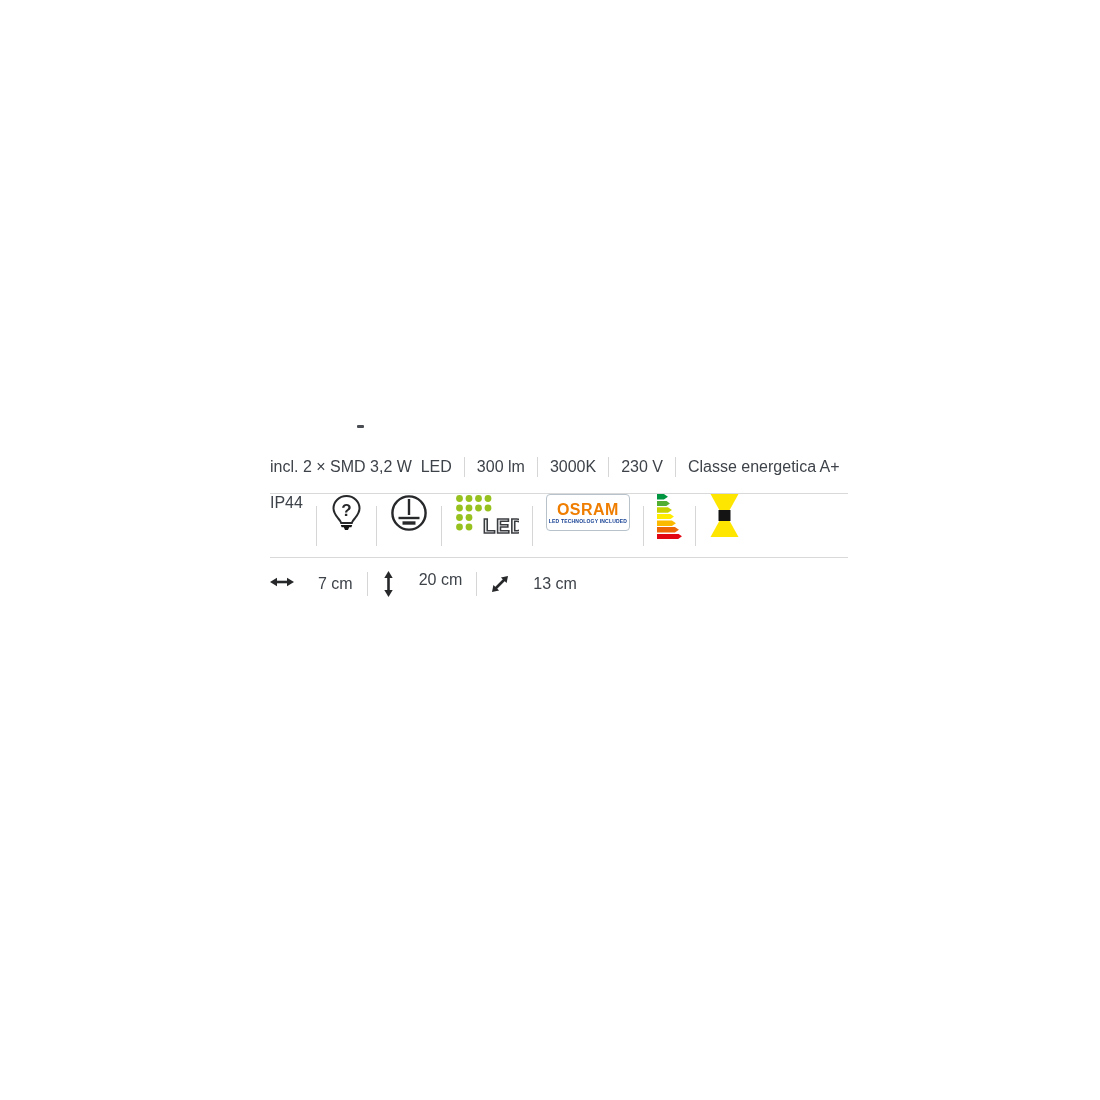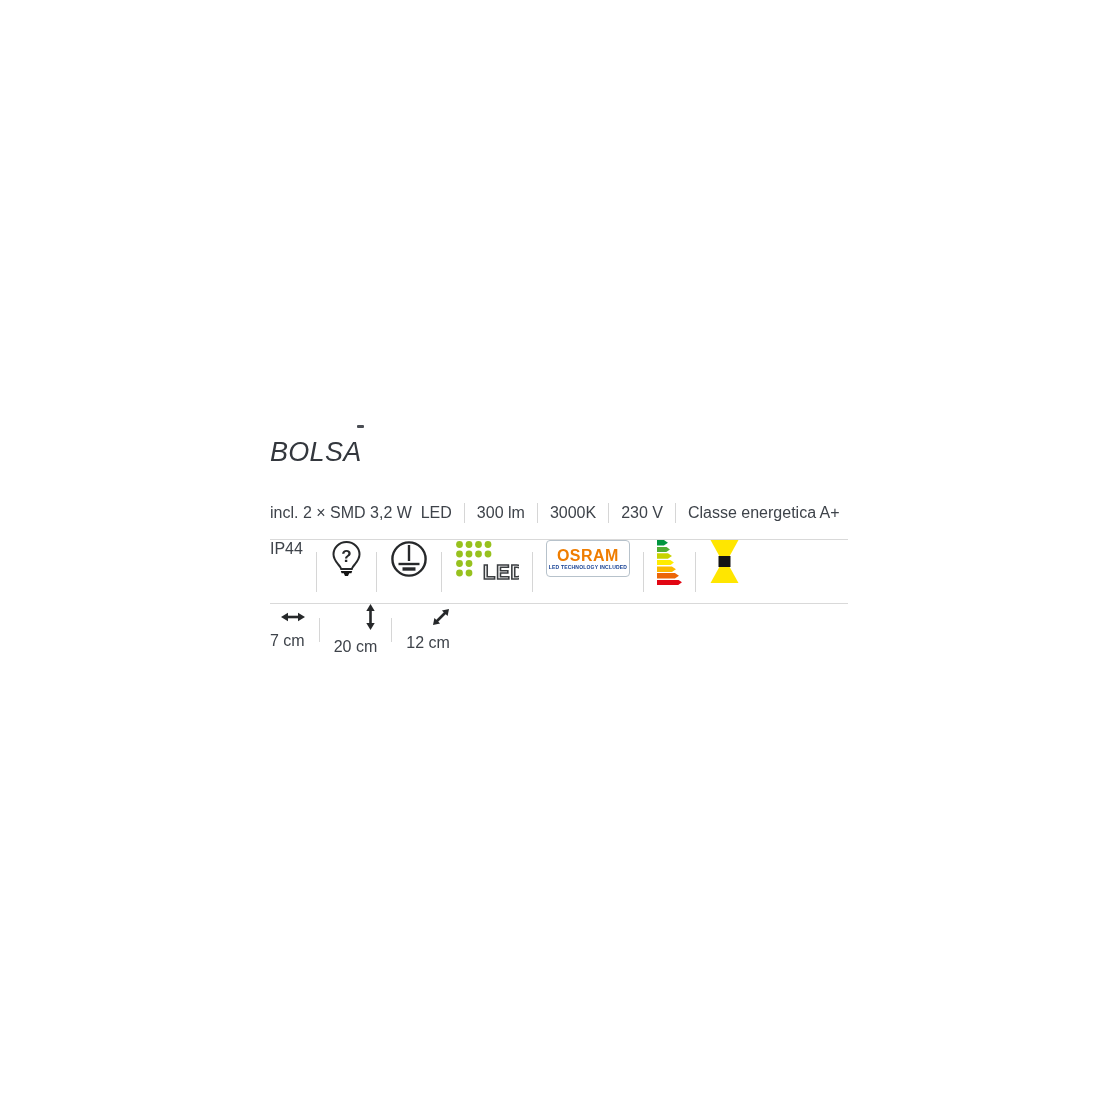--- a/index.html
+++ b/index.html
@@ -33,31 +33,30 @@
   .osram{width:84px;height:37px;border:1px solid var(--osram-border);border-radius:4px;background:#fff;
     display:flex;flex-direction:column;align-items:center;justify-content:center;flex:0 0 auto;}
   .osram-brand{color:var(--osram-orange);font-weight:bold;font-size:16px;line-height:17px;letter-spacing:.5px;}
   .osram-tag{color:var(--osram-blue);font-weight:bold;font-size:5px;line-height:7px;letter-spacing:.2px;white-space:nowrap;}
   
   .energy{display:flex;flex-direction:column;align-items:flex-start;gap:1px;width:25px;flex:0 0 auto;}
   .energy-bar{display:block;height:5.6px;
     clip-path:polygon(0 0,calc(100% - 4px) 0,100% 50%,calc(100% - 4px) 100%,0 100%);}
   .dim-row{margin-top:10px;height:32px;display:flex;align-items:center;font-size:16px;}
   .dim-row .vsep{height:24px;margin:0 14px;}
-  .dim-item{display:flex;align-items:flex-end;gap:8px;flex-direction:column;}
+  .dim-item{display:flex;align-items:flex-start;gap:24px;}
   svg{display:block;}
 </style>
 </head>
 <body>
 
 <div class="sheet">
 
   <span class="stray"></span>
 
-  <h1 class="title">BOLSA</h1>
 
   <div class="spec-row">
     <span class="spec">incl. 2 × SMD 3,2 W  LED</span>
     <span class="vsep"></span>
     <span class="spec">300 lm</span>
     <span class="vsep"></span>
     <span class="spec">3000K</span>
     <span class="vsep"></span>
     <span class="spec">230 V</span>
     <span class="vsep"></span>
@@ -154,17 +153,17 @@
       <span>20 cm</span>
     </span>
     <span class="vsep"></span>
 
     <span class="dim-item">
       <svg width="18" height="18" viewBox="0 0 18 18">
         <line x1="4.5" y1="13.5" x2="13.5" y2="4.5" stroke="var(--icon-stroke)" stroke-width="2.6"></line>
         <polygon points="17,1 9.9,2.4 15.6,8.1" fill="var(--icon-stroke)"></polygon>
         <polygon points="1,17 8.1,15.6 2.4,9.9" fill="var(--icon-stroke)"></polygon>
       </svg>
-      <span>12 cm</span>
+      <span>13 cm</span>
     </span>
   </div>
 
 </div>
 
 </body></html>

